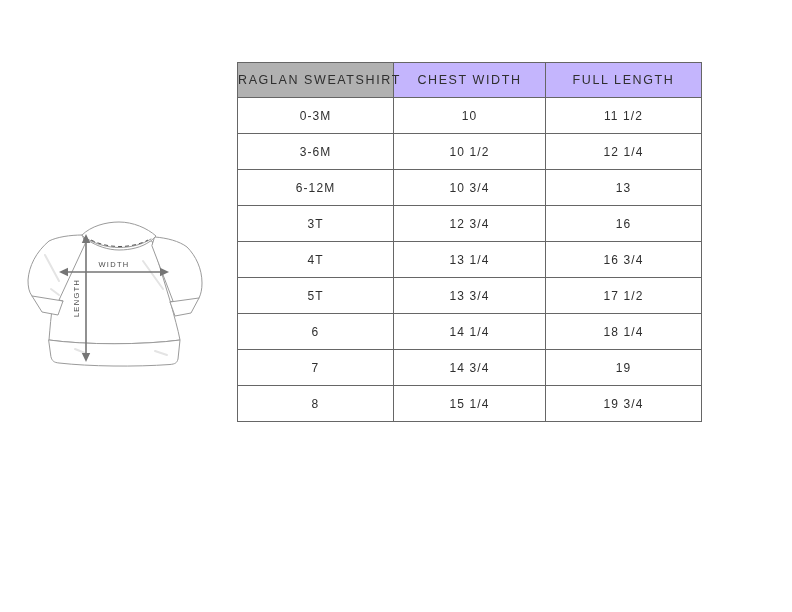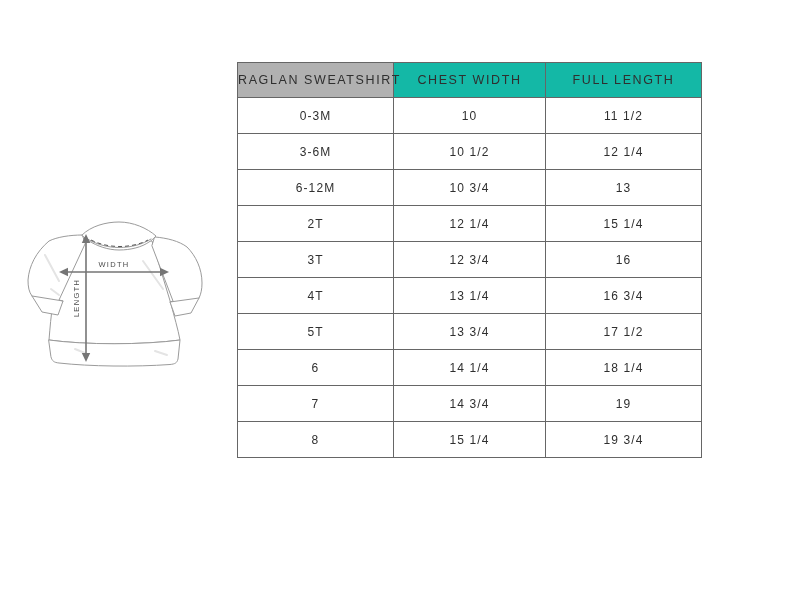--- a/index.html
+++ b/index.html
@@ -38,21 +38,21 @@
     vertical-align: middle;
     color: #2f2f2f;
     font-weight: 400;
     white-space: nowrap;
     padding: 0;
   }
   .size-table th {
     height: 34px;
     font-size: 12.5px;
     letter-spacing: 1.6px;
-    background: #14b8a6;
+    background: #c4b5fd;
   }
   .size-table th.th-primary {
     background: #b1b1b1;
   }
   .size-table td {
     height: 35px;
     font-size: 12px;
     letter-spacing: 1.1px;
   }
   .size-table col.c1 { width: 156px; }
@@ -175,25 +175,20 @@
           <td>3-6M</td>
           <td>10 1/2</td>
           <td>12 1/4</td>
         </tr>
         <tr>
           <td>6-12M</td>
           <td>10 3/4</td>
           <td>13</td>
         </tr>
         <tr>
-          <td>2T</td>
-          <td>12 1/4</td>
-          <td>15 1/4</td>
-        </tr>
-        <tr>
           <td>3T</td>
           <td>12 3/4</td>
           <td>16</td>
         </tr>
         <tr>
           <td>4T</td>
           <td>13 1/4</td>
           <td>16 3/4</td>
         </tr>
         <tr>

